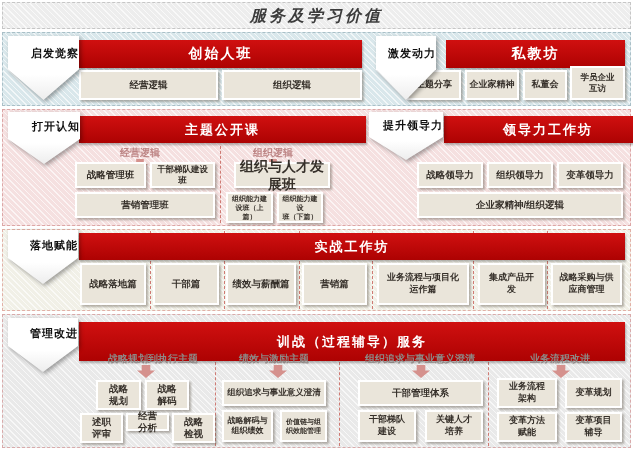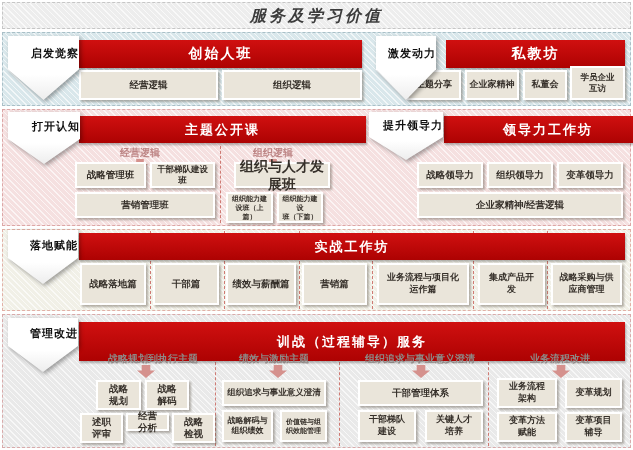--- a/index.html
+++ b/index.html
@@ -90,21 +90,21 @@
   <div class="box" style="left:75px;top:192px;width:140px;height:26px;">营销管理班</div>
   <div class="box" style="left:234px;top:162px;width:96px;height:26px;font-size:14px;">组织与人才发展班</div>
   <div class="box" style="left:226px;top:192px;width:47px;height:31px;font-size:7px;">组织能力建
 设班（上篇）</div>
   <div class="box" style="left:277px;top:192px;width:46px;height:31px;font-size:7px;">组织能力建设
 班（下篇）</div>
 
   <div class="box" style="left:417px;top:162px;width:66px;height:26px;text-align:center;">战略领导力</div>
   <div class="box" style="left:487px;top:162px;width:66px;height:26px;">组织领导力</div>
   <div class="box" style="left:557px;top:162px;width:66px;height:26px;">变革领导力</div>
-  <div class="box" style="left:417px;top:192px;width:206px;height:26px;">企业家精神/经营逻辑</div>
+  <div class="box" style="left:417px;top:192px;width:206px;height:26px;">企业家精神/组织逻辑</div>
 
   <div class="badge" style="left:8px;top:230px;width:70px;height:54px;">
     <div class="badge-shape"></div>
     <div class="badge-label" style="top:8px;">落地赋能</div>
   </div>
   <div class="redbar" style="left:79px;top:233px;width:546px;height:27px;">实战工作坊</div>
 
   <div class="sep" style="left:150px;top:231px;height:78px;"></div>
   <div class="sep" style="left:224px;top:231px;height:78px;"></div>
   <div class="sep" style="left:299px;top:231px;height:78px;"></div>

